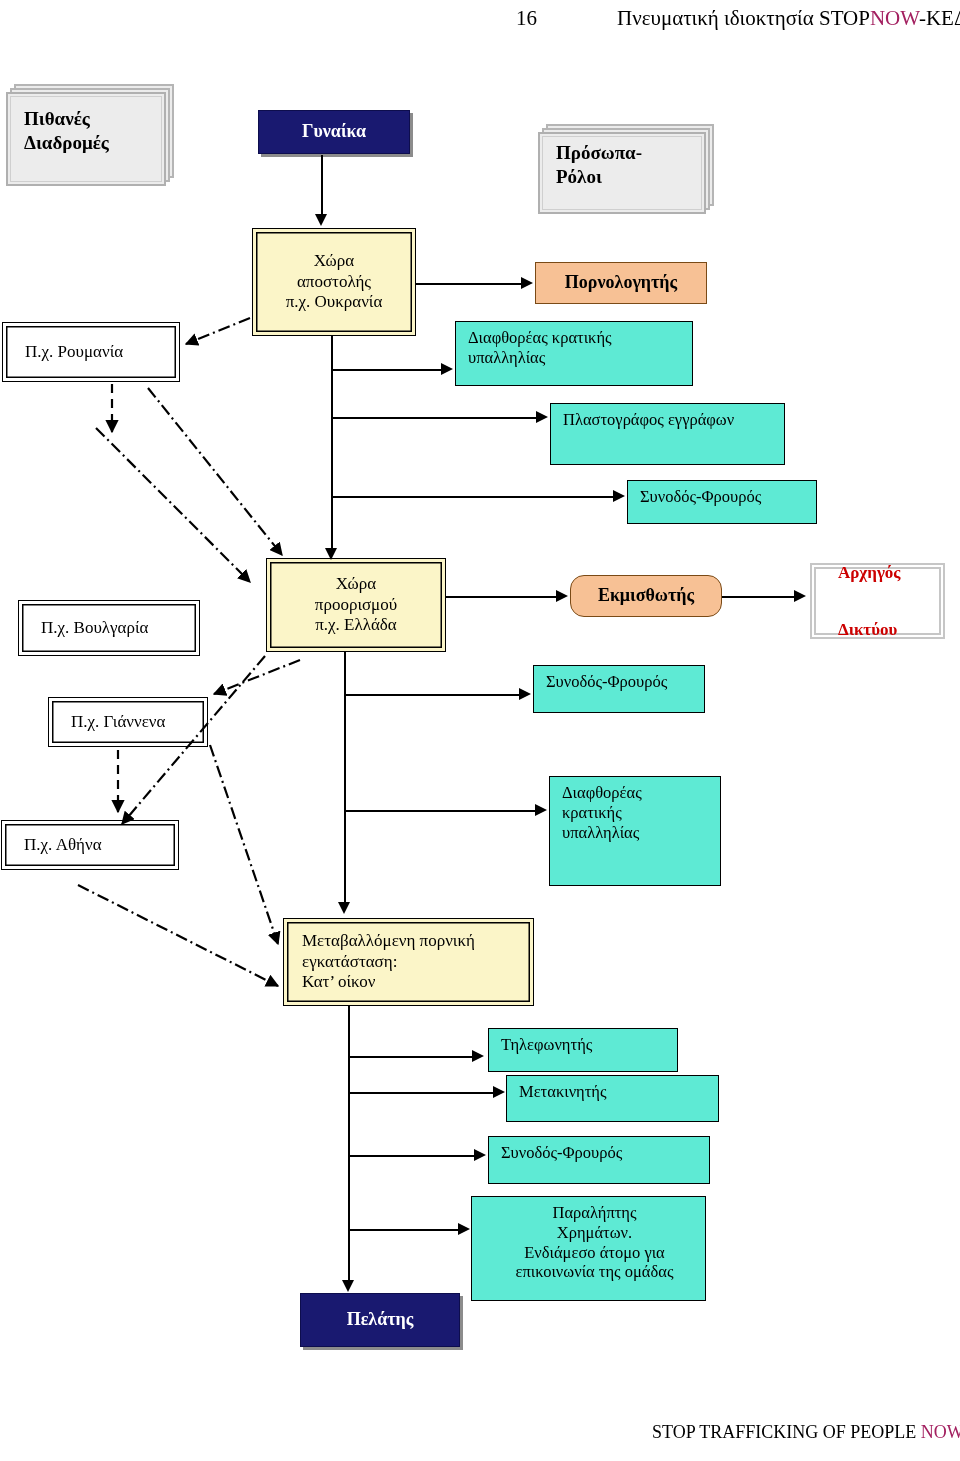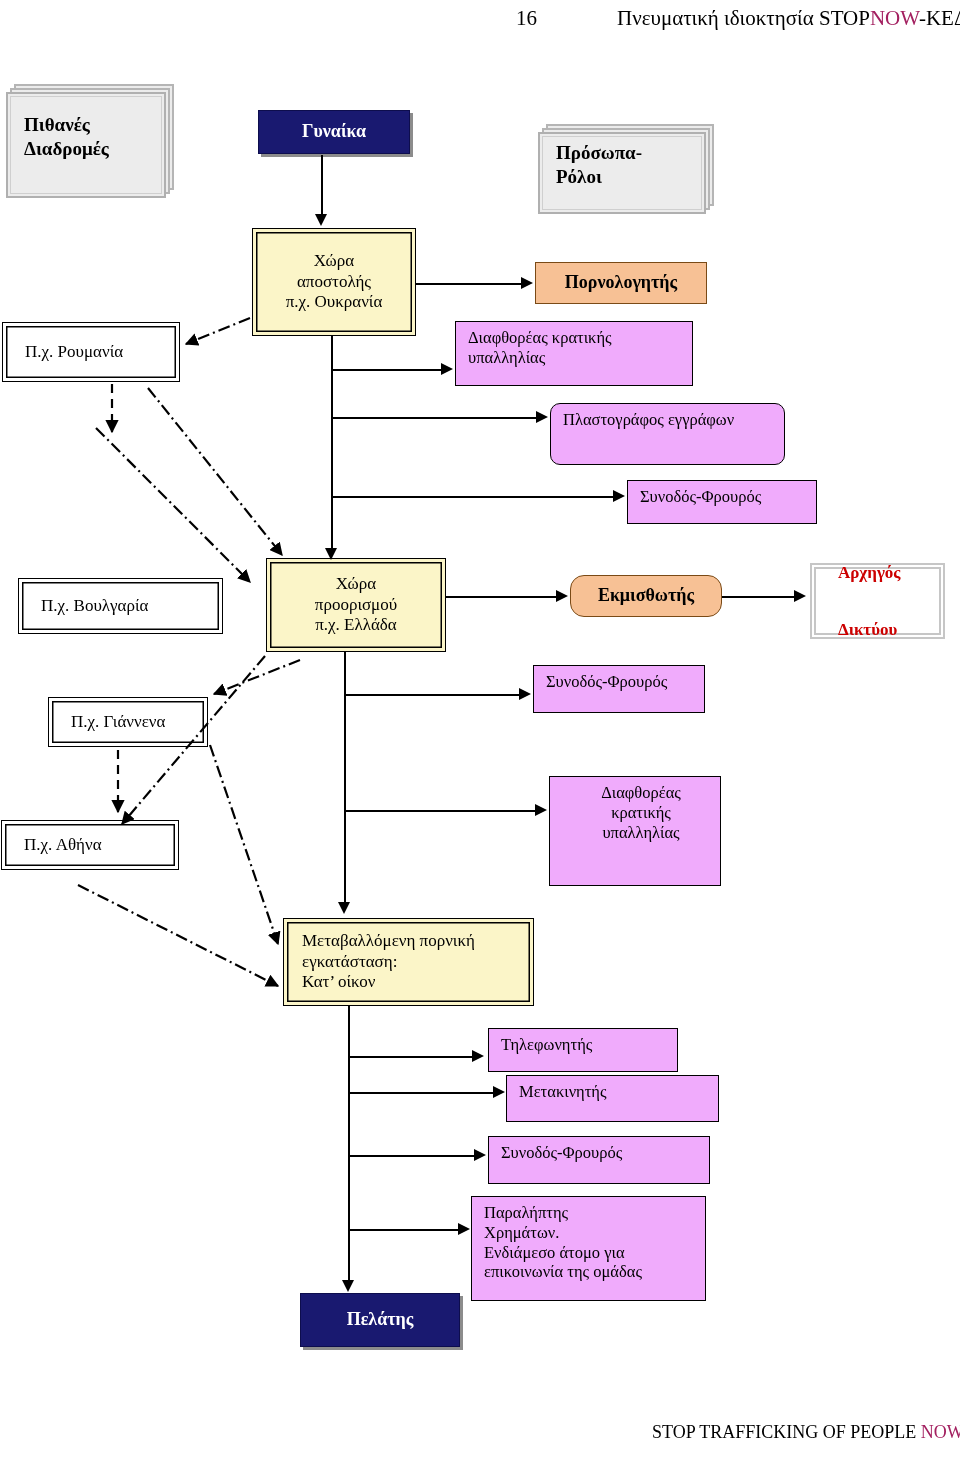--- a/index.html
+++ b/index.html
@@ -59,21 +59,21 @@
     display: flex;
     flex-direction: column;
     justify-content: center;
     line-height: 1.2;
   }
   .box .txt { display: block; }
 
   
   .plain {
     border: 1.6px solid #000;
-    background: #f0abfc;
+    background: #5eead4;
     font-size: 16.5px;
     padding: 6px 0 0 12px;
     justify-content: flex-start;
   }
 
   
   .dbl {
     border: 1.5px solid #000;
     background: #ffffff;
     font-size: 17px;
@@ -194,21 +194,21 @@
 </head>
 <body>
 
 <div id="page">
 
   <div class="hdr">
     <span class="hdr-num">16</span>
     <span class="hdr-title"><span>Πνευματική ιδιοκτησία STOP</span><span class="hdr-now">NOW</span><span>-ΚΕΔΕ</span></span>
   </div>
 
-  <div class="stack" style="left:6px; top:84px; width:168px; height:114px;border-radius:9px;">
+  <div class="stack" style="left:6px; top:84px; width:168px; height:102px;border-radius:9px;">
     <div class="sheet s1"></div>
     <div class="sheet s2"></div>
     <div class="sheet s3"></div>
     <div class="lbl">
       <span class="txt">Πιθανές</span>
       <span class="txt">Διαδρομές</span>
     </div>
   </div>
 
   <div class="stack" style="left:538px; top:124px; width:176px; height:90px;">
@@ -237,29 +237,29 @@
 
   <div class="box dbl" style="left:2px; top:322px; width:178px; height:60px;">
     <span class="txt">Π.χ. Ρουμανία</span>
   </div>
 
   <div class="box plain" style="left:455px; top:321px; width:238px; height:65px;">
     <span class="txt">Διαφθορέας κρατικής</span>
     <span class="txt">υπαλληλίας</span>
   </div>
 
-  <div class="box plain" style="left:550px; top:403px; width:235px; height:62px;border-radius:10px;">
+  <div class="box plain" style="left:550px; top:403px; width:235px; height:62px;">
     <span class="txt">Πλαστογράφος εγγράφων</span>
   </div>
 
   <div class="box plain" style="left:627px; top:480px; width:190px; height:44px;">
     <span class="txt">Συνοδός-Φρουρός</span>
   </div>
 
-  <div class="box dbl" style="left:18px; top:578px; width:205px; height:56px;">
+  <div class="box dbl" style="left:18px; top:600px; width:182px; height:56px;">
     <span class="txt">Π.χ. Βουλγαρία</span>
   </div>
 
   <div class="box yel" style="left:266px; top:558px; width:180px; height:94px;">
     <span class="txt">Χώρα</span>
     <span class="txt">προορισμού</span>
     <span class="txt">π.χ. Ελλάδα</span>
   </div>
 
   <div class="box orange" style="left:570px; top:575px; width:152px; height:42px;border-radius:14px;">
@@ -272,21 +272,21 @@
   </div>
 
   <div class="box plain" style="left:533px; top:665px; width:172px; height:48px;">
     <span class="txt">Συνοδός-Φρουρός</span>
   </div>
 
   <div class="box dbl" style="left:48px; top:697px; width:160px; height:50px;">
     <span class="txt">Π.χ. Γιάννενα</span>
   </div>
 
-  <div class="box plain" style="left:549px; top:776px; width:172px; height:110px;align-items:center;">
+  <div class="box plain" style="left:549px; top:776px; width:172px; height:110px;">
     <span class="txt">Διαφθορέας</span>
     <span class="txt">κρατικής</span>
     <span class="txt">υπαλληλίας</span>
   </div>
 
   <div class="box dbl" style="left:1px; top:820px; width:178px; height:50px;">
     <span class="txt">Π.χ. Αθήνα</span>
   </div>
 
   <div class="box yel yel-left" style="left:283px; top:918px; width:251px; height:88px;">
@@ -300,21 +300,21 @@
   </div>
 
   <div class="box plain" style="left:506px; top:1075px; width:213px; height:47px;">
     <span class="txt">Μετακινητής</span>
   </div>
 
   <div class="box plain" style="left:488px; top:1136px; width:222px; height:48px;">
     <span class="txt">Συνοδός-Φρουρός</span>
   </div>
 
-  <div class="box plain" style="left:471px; top:1196px; width:235px; height:105px;">
+  <div class="box plain" style="left:471px; top:1196px; width:235px; height:105px;align-items:center;">
     <span class="txt">Παραλήπτης</span>
     <span class="txt">Χρημάτων.</span>
     <span class="txt">Ενδιάμεσο άτομο για</span>
     <span class="txt">επικοινωνία της ομάδας</span>
   </div>
 
   <div class="box navy" style="left:268px; top:1293px; width:160px; height:54px;margin-left:32px;">
     <span class="txt">Πελάτης</span>
   </div>
 

